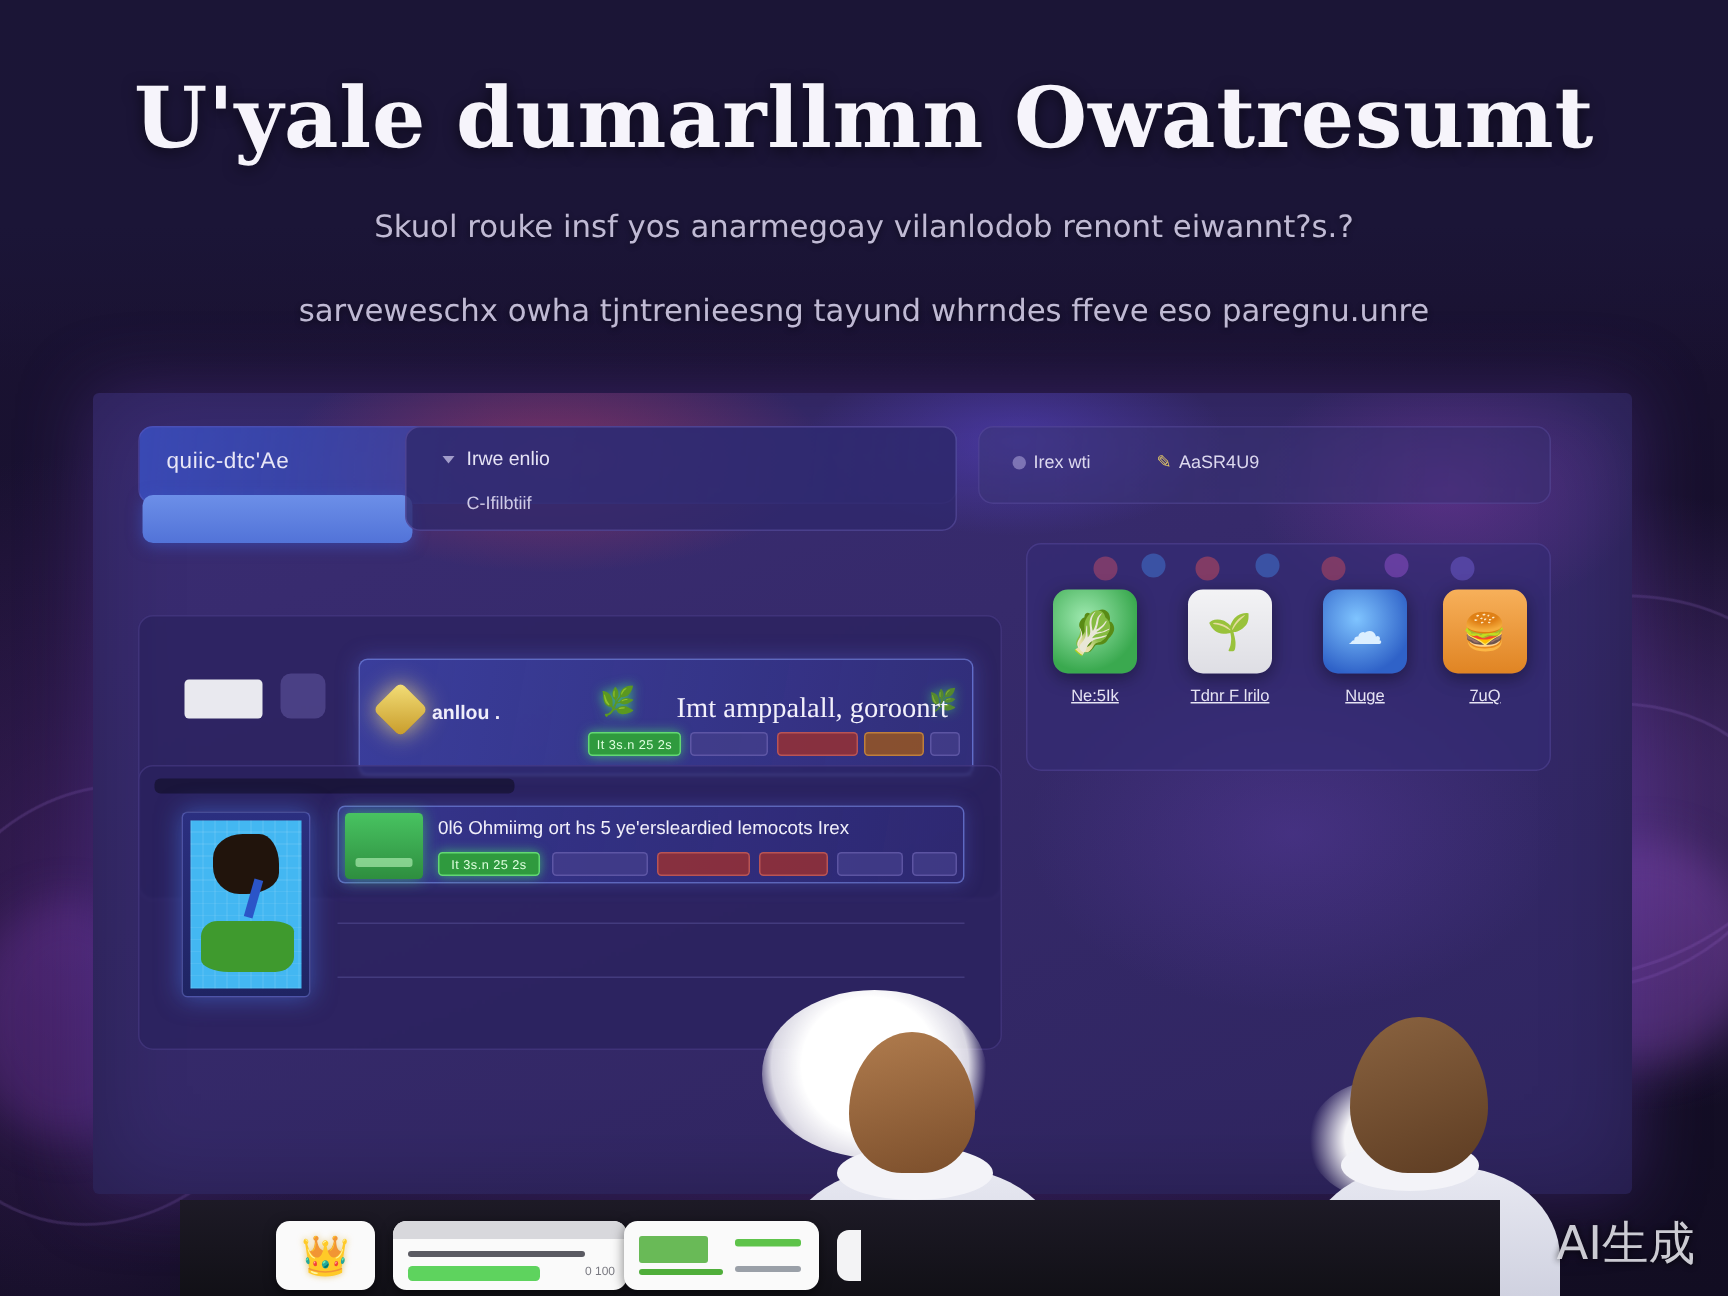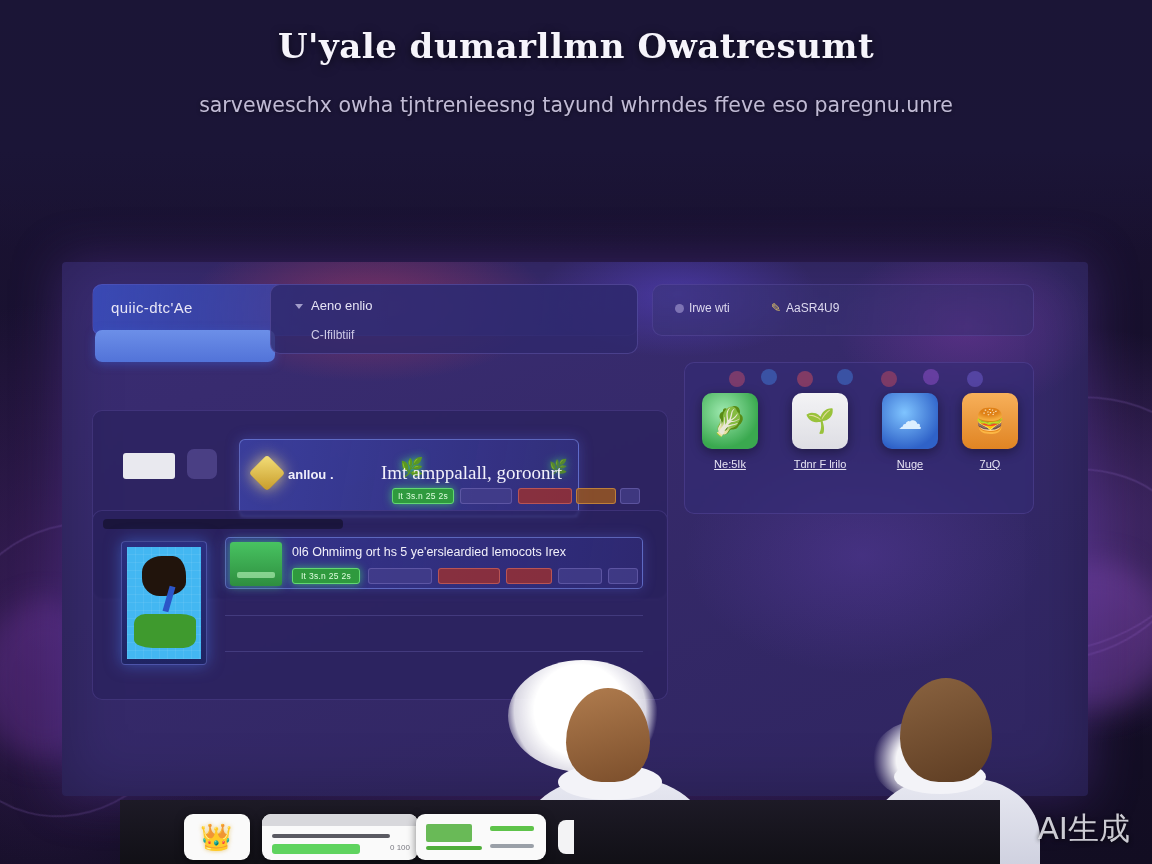--- a/index.html
+++ b/index.html
@@ -24,21 +24,21 @@
     position:absolute; border-radius:50%;
     border:2px solid rgba(168,120,220,.18);
     filter:blur(.4px);
   }
 
   
   .header { position:absolute; left:0; top:0; width:100%; height:250px;
             background:linear-gradient(180deg,#1b1536 0%,#1b1537 60%,rgba(27,21,55,0) 100%);
             text-align:center; }
   .h-title {
-    margin-top:26px; font-size:34px; font-weight:700; color:#f6f4fb;
+    margin-top:46px; font-size:56px; font-weight:700; color:#f6f4fb;
     letter-spacing:.5px; text-shadow:0 2px 10px rgba(0,0,0,.6);
     font-family:"DejaVu Serif", serif;
   }
   .h-sub {
     margin-top:24px; font-size:20.5px; line-height:1.55; color:#cfc9e2;
     opacity:.92; text-shadow:0 1px 4px rgba(0,0,0,.5);
     font-family:"DejaVu Sans", sans-serif;
   }
 
   
@@ -119,21 +119,21 @@
 
   
   .content-l { left:30px; top:148px; width:576px; height:190px;
                background:rgba(40,33,92,.62); }
   .thumb-white { position:absolute; left:30px; top:42px; width:52px; height:26px;
                  background:#e9e9ef; border-radius:3px; }
   .thumb-sq   { position:absolute; left:94px; top:38px; width:30px; height:30px;
                 background:rgba(110,98,175,.45); border-radius:7px; }
 
   .row-card {
-    position:absolute; left:146px; top:28px; width:340px; height:78px;
+    position:absolute; left:146px; top:28px; width:410px; height:78px;
     background:linear-gradient(100deg,rgba(66,78,190,.62),rgba(56,58,150,.48));
     border:1px solid rgba(130,150,240,.55);
     border-radius:6px;
     box-shadow:0 0 14px rgba(90,110,230,.35);
   }
   .diamond {
     position:absolute; left:14px; top:20px; width:26px; height:26px;
     background:linear-gradient(135deg,#f4e07a,#c79a28);
     transform:rotate(45deg); border-radius:4px;
     box-shadow:0 0 16px rgba(245,220,130,.85);
@@ -313,42 +313,43 @@
 <div id="root">
 
   <div class="swirl" style="left:900px; top:400px; width:320px; height:250px; transform:rotate(-18deg);"></div>
   <div class="swirl" style="left:930px; top:470px; width:260px; height:190px; transform:rotate(-12deg);"></div>
   <div class="swirl" style="left:-60px; top:520px; width:260px; height:300px; transform:rotate(22deg);"></div>
   <div class="ghost" style="left:1020px; top:560px; width:150px; height:150px; background:rgba(150,80,200,.35);"></div>
   <div class="ghost" style="left:-20px; top:600px; width:130px; height:160px; background:rgba(120,60,170,.32);"></div>
 
   <div class="header">
     <div class="h-title">U'yale dumarllmn Owatresumt</div>
+    <div class="h-sub">Skuol rouke insf yos anarmegoay vilanlodob renont eiwannt?s.?</div>
     <div class="h-sub">sarveweschx owha tjntrenieesng tayund whrndes ffeve eso paregnu.unre</div>
   </div>
 
   <div class="monitor">
     <div class="mon-wall"></div>
     <div class="mon-inner">
 
       <div class="panel topbar-l">
         <div class="tbl-label">quiic-dtc'Ae</div>
       </div>
       <div class="chip-hl"></div>
 
       <div class="menu-pop">
         <div class="caret"></div>
-        <div class="mi i1">Aeno enlio</div>
+        <div class="mi i1">Irwe enlio</div>
         <div class="mi i2">C-Ifilbtiif</div>
       </div>
 
       <div class="panel topbar-r">
         <div class="tr-item" style="left:22px;">
           <span class="tr-dot"></span>
-          <span>Irwe wti</span>
+          <span>Irex wti</span>
         </div>
         <div class="tr-item" style="left:118px;">
           <span class="pencil">✎</span>
           <span>AaSR4U9</span>
         </div>
       </div>
 
 
       <div class="panel content-l">
         <div class="thumb-white"></div>

